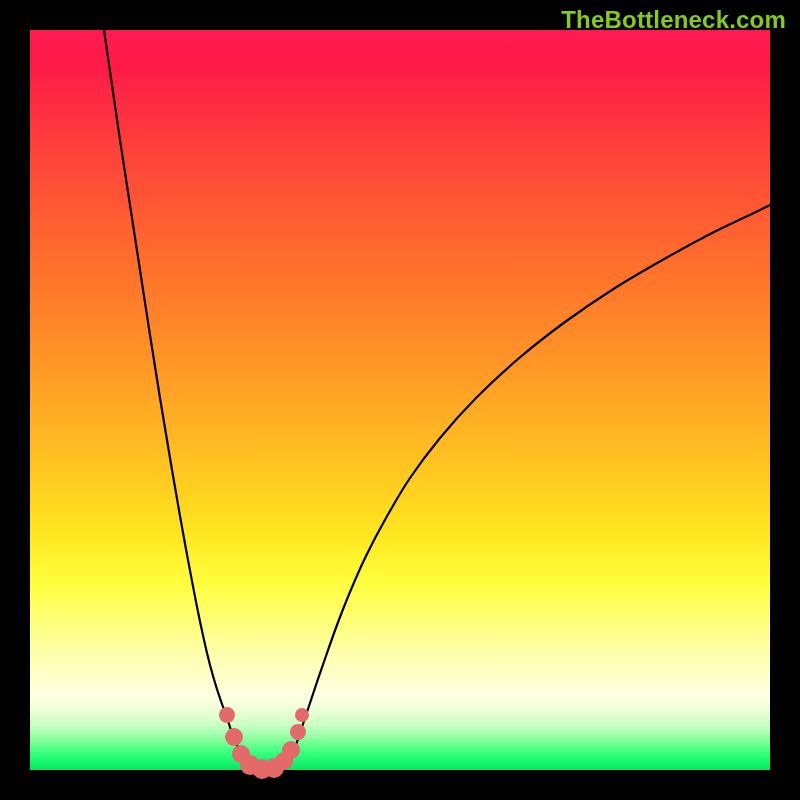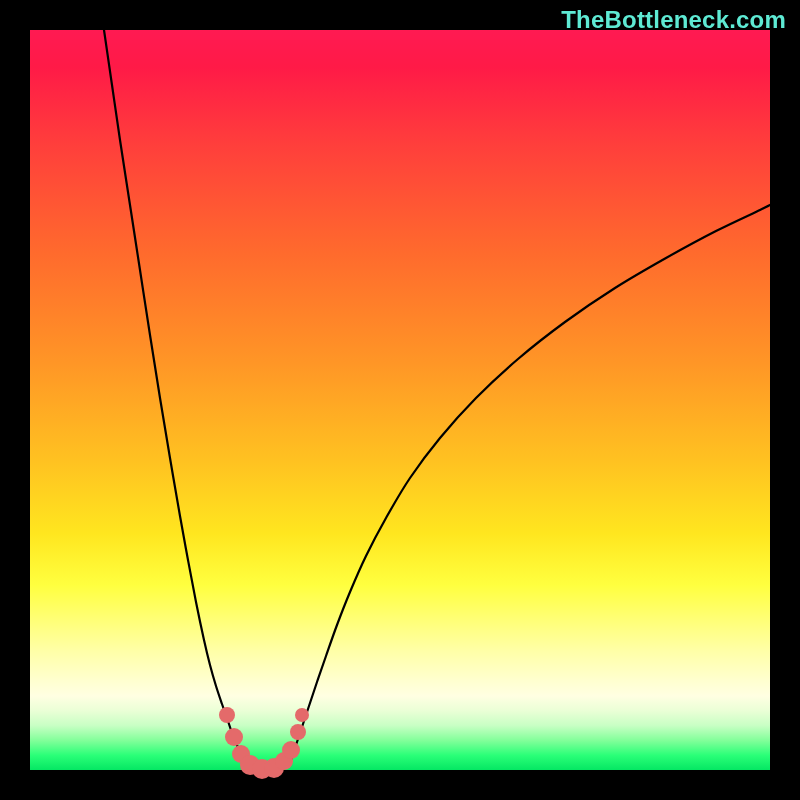--- a/index.html
+++ b/index.html
@@ -33,21 +33,21 @@
       #eaffd6 92%,
       #c8ffc4 94%,
       #82ff9a 96%,
       #2bff78 98%,
       #05e763 100%);
   }
   .caption {
     position: absolute;
     top: 6px;
     right: 14px;
-    color: #5eead4;
+    color: #84cc16;
     font-size: 24px;
     font-weight: 700;
     letter-spacing: 0.2px;
     text-align: right;
   }
   svg.plot {
     position: absolute;
     left: 30px;
     top: 30px;
     width: 740px;

